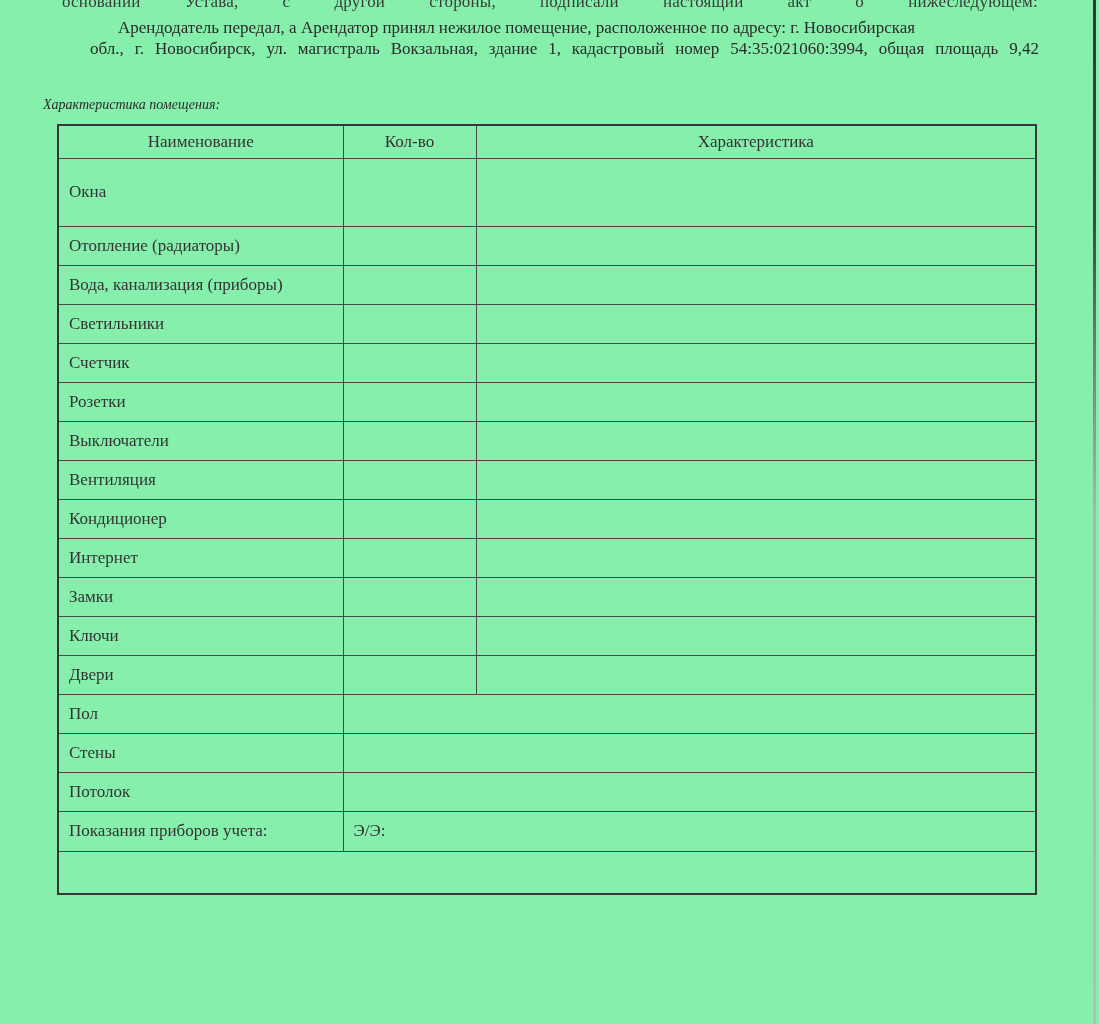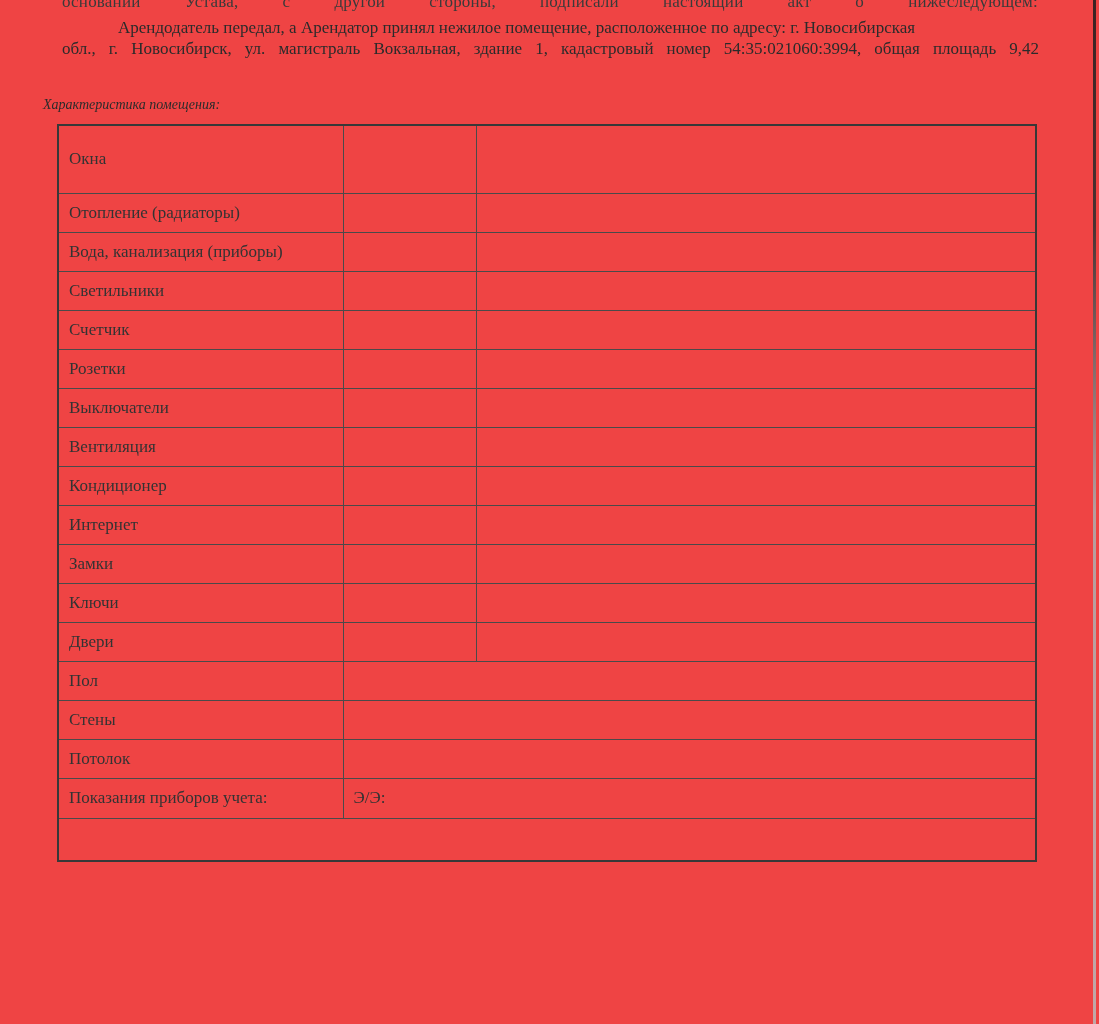--- a/index.html
+++ b/index.html
@@ -1,39 +1,39 @@
 <!DOCTYPE html>
 <html><head>
 <meta charset="utf-8">
 <style>
   * { margin:0; padding:0; box-sizing:border-box; }
   html,body { background:#e9e9e9; }
   .page {
     position:relative;
     width:1099px; height:1024px;
-    background:#ef4444;
+    background:#86efac;
     overflow:hidden;
     font-family:"Liberation Serif","DejaVu Serif",serif;
     color:#2b2b2b;
   }
   
   .clipped-line {
     position:absolute; left:62px; width:976px; top:-8px;
     font-size:17px; line-height:19px;
     text-align:justify; text-align-last:justify;
     white-space:nowrap; letter-spacing:0.2px;
     color:#3a3a3a;
   }
   
   .intro {
     position:absolute; left:62px; width:977px; top:18px;
     font-size:17px; line-height:20.5px;
   }
   .intro .line { display:block; }
-  .intro .line.justify { text-align:justify; text-align-last:justify; }
+  .intro .line.justify { text-align:justify; text-align-last:justify;margin-left:28px; }
   .intro .line.indent { text-indent:56px; }
   
   .caption {
     position:absolute; left:43px; top:97px;
     font-size:14px;
     font-style:italic;
   }
   
   .char-table {
     position:absolute; left:57px; top:124px;
@@ -78,20 +78,25 @@
 
   <div class="caption">Характеристика помещения:</div>
 
   <table class="char-table">
     <colgroup>
       <col style="width:285px">
         <col style="width:133px">
         <col style="width:560px">
     </colgroup>
     <tbody>
+        <tr class="h-header">
+      <th>Наименование</th>
+      <th>Кол-во</th>
+      <th>Характеристика</th>
+    </tr>
 
     <tr class="h-tall">
       <td class="cell-top">Окна</td>
       <td></td>
       <td></td>
     </tr>
     <tr class="h-reg">
       <td>Отопление (радиаторы)</td>
       <td></td>
       <td></td>

